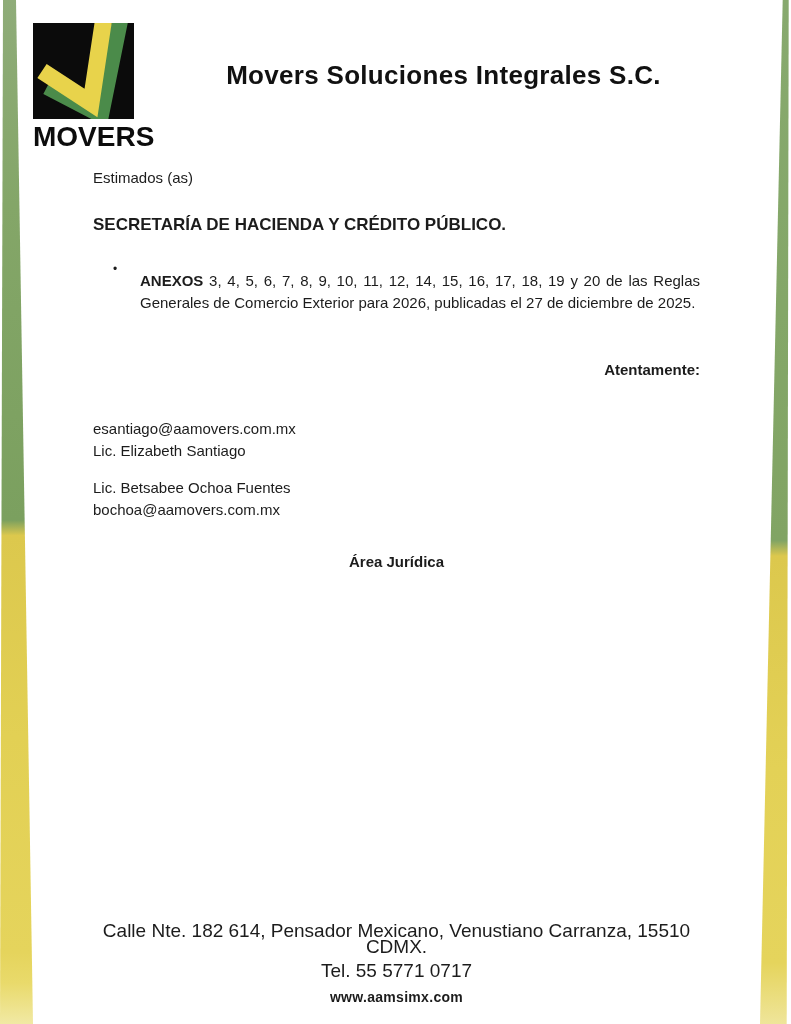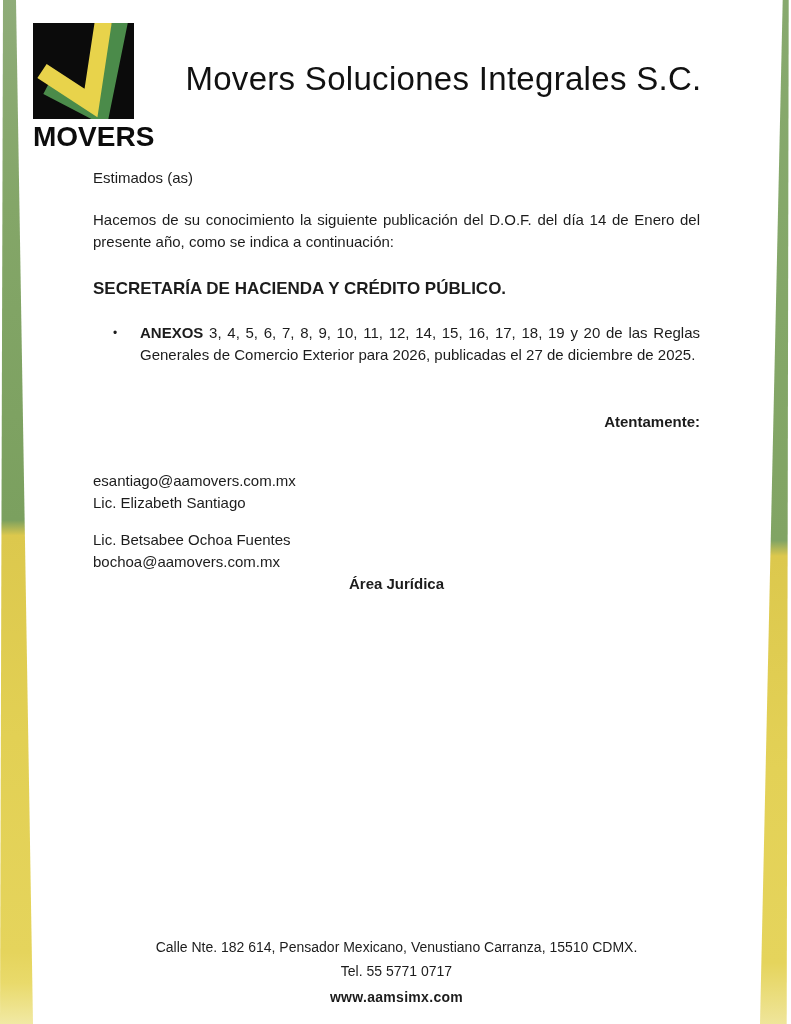--- a/index.html
+++ b/index.html
@@ -42,22 +42,22 @@
     font-size: 28px;
     font-weight: bold;
     letter-spacing: 0px;
     color: #0c0c0c;
     text-align: center;
   }
   .title {
     flex: 1;
     margin-top: 37px;
     text-align: center;
-    font-size: 33px;
-    font-weight: normal;
+    font-size: 26px;
+    font-weight: bold;
     letter-spacing: 0.3px;
     color: #111111;
   }
 
   
   .content {
     margin: 14px 91px 0 93px;
     font-size: 15px;
     line-height: 22px;
     color: #1c1c1c;
@@ -68,35 +68,35 @@
   .salutation { margin-top: 12px; }
   .intro { margin-top: 20px; }
   .section-heading { margin-top: 25px; font-weight: bold; font-size: 17px; }
   .bullet-row { margin-top: 22px; display: flex; }
   .bullet-marker {
     flex: 0 0 47px;
     padding-left: 20px;
     font-size: 12px;
     line-height: 22px;
   }
-  .bullet-text { flex: 1; }
+  .bullet-text { flex: 1; margin-top: 12px; }
   .closing { margin-top: 31px; }
   .attentively { margin-top: 45px; text-align: right; font-weight: bold; }
   .signer { margin-top: 37px; }
   .signer + .signer { margin-top: 15px; }
-  .department { text-align: center; font-weight: bold; }
+  .department { margin-top: 30px; text-align: center; font-weight: bold; }
 
   
   .footer {
     position: absolute;
     left: 93px; right: 91px; bottom: 19px;
     text-align: center;
     color: #1c1c1c;
   }
-  .footer .addr, .footer .tel { font-size: 14px; line-height: 16px; }
+  .footer .addr, .footer .tel { font-size: 19px; line-height: 16px; }
   .footer .tel { margin-top: 8px; }
   .footer .site { margin-top: 10px; font-size: 14px; font-weight: bold; letter-spacing: 0.3px; text-align: center; }
 </style>
 </head>
 <body>
 
 <div class="page">
 
   <div class="bar bar-left"></div>
   <div class="bar bar-right"></div>
@@ -110,21 +110,20 @@
       </svg>
       <div class="logo-word">MOVERS</div>
     </div>
     <h1 class="title">Movers Soluciones Integrales S.C.</h1>
   </header>
 
   <main class="content">
 
     <p class="salutation">Estimados (as)</p>
 
-    <p class="intro just">Hacemos de su conocimiento la siguiente publicación del D.O.F. del día 14 de Enero del presente año, como se indica a continuación:</p>
 
     <p class="section-heading">SECRETARÍA DE HACIENDA Y CRÉDITO PÚBLICO.</p>
 
     <div class="bullet-row">
       <span class="bullet-marker">•</span>
       <p class="bullet-text just"><b>ANEXOS</b><span> 3, 4, 5, 6, 7, 8, 9, 10, 11, 12, 14, 15, 16, 17, 18, 19 y 20 de las Reglas Generales de Comercio Exterior para 2026, publicadas el 27 de diciembre de 2025.</span></p>
     </div>
 
 
     <p class="attentively">Atentamente:</p>

